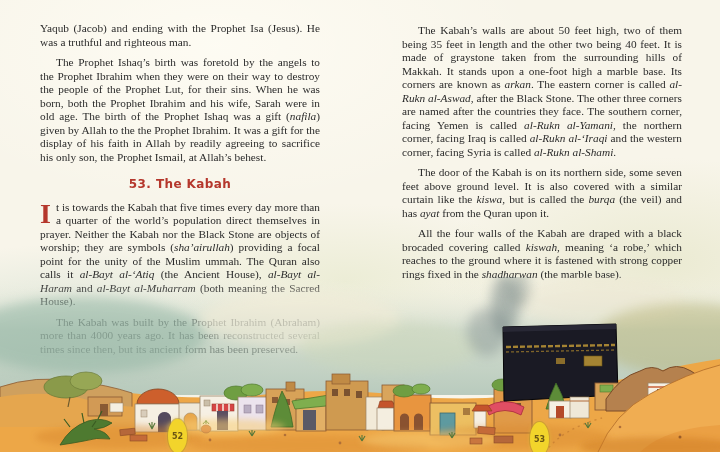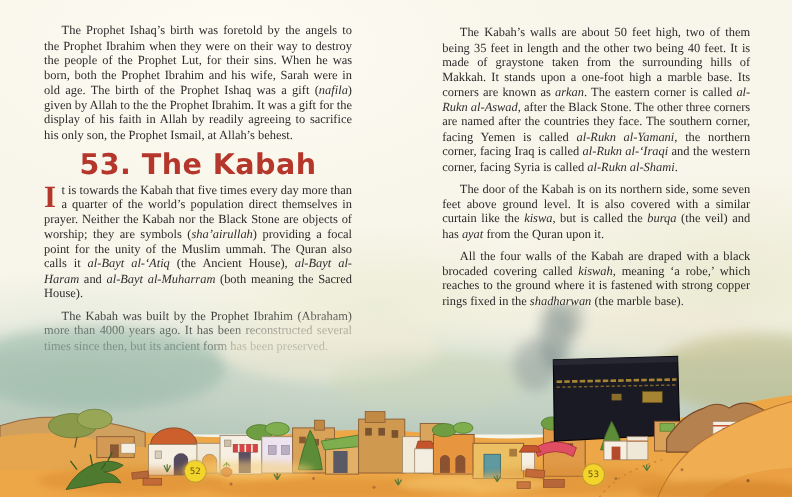--- a/index.html
+++ b/index.html
@@ -17,44 +17,45 @@
     position:absolute;width:280px;color:var(--body-text,#2b2b2b);
     font-size:11.3px;line-height:13.5px;text-align:justify;
   }
   #left-text{left:40px;top:22px;}
   #right-text{left:402px;top:24px;}
   .para{margin:0 0 7px 0;}
   .para.indent{text-indent:16px;}
   .para i{}
   .chapter-heading{
     font-family:"DejaVu Sans", sans-serif;color:var(--heading-red,#b5372c);
-    font-size:26px;font-weight:bold;text-align:center;margin:14px 0 9px 0;
+    font-size:12px;font-weight:bold;text-align:center;margin:14px 0 9px 0;
     letter-spacing:0.4px;
   }
   .dropcap{
     float:left;color:var(--heading-red,#b5372c);
     font-size:28px;line-height:24px;padding:1px 5px 0 0;font-weight:bold;
   }
   .page-badge{
-    position:absolute;width:19px;height:19px;border-radius:50%;
+    position:absolute;width:19px;height:34px;border-radius:50%;
     background:var(--badge-yellow,#f2d42b);color:#6b5613;
-    font-family:"DejaVu Sans", sans-serif;font-size:8px;font-weight:normal;
+    font-family:"DejaVu Sans", sans-serif;font-size:8px;font-weight:bold;
     display:flex;align-items:center;justify-content:center;
     box-shadow:0 0 0 1px rgba(175,140,40,0.45), 0 0 4px rgba(220,190,60,0.8);
     z-index:5;
   }
   #badge-left{left:168px;top:419px;}
   #badge-right{left:530px;top:422px;}
   #illustration{position:absolute;left:0;bottom:0;z-index:1;}
 </style>
 </head>
 <body>
 
 <div id="left-text" class="page-text">
   <div>
+      <p class="para"><span>Yaqub (Jacob) and ending with the Prophet Isa (Jesus). He was a truthful and righteous man.</span></p>
       <p class="para indent"><span>The Prophet Ishaq’s birth was foretold by the angels to the Prophet Ibrahim when they were on their way to destroy the people of the Prophet Lut, for their sins. When he was born, both the Prophet Ibrahim and his wife, Sarah were in old age. The birth of the Prophet Ishaq was a gift (</span><i>nafila</i><span>) given by Allah to the the Prophet Ibrahim. It was a gift for the display of his faith in Allah by readily agreeing to sacrifice his only son, the Prophet Ismail, at Allah’s behest.</span></p>
     </div>
   <h2 class="chapter-heading">53. The Kabah</h2>
   <div>
       <p class="para"><span class="dropcap">I</span><span>t is towards the Kabah that five times every day more than a quarter of the world’s population direct themselves in prayer. Neither the Kabah nor the Black Stone are objects of worship; they are symbols (</span><i>sha’airullah</i><span>) providing a focal point for the unity of the Muslim ummah. The Quran also calls it </span><i>al-Bayt al-‘Atiq</i><span> (the Ancient House), </span><i>al-Bayt al-Haram</i><span> and </span><i>al-Bayt al-Muharram</i><span> (both meaning the Sacred House).</span></p>
       <p class="para indent"><span>The Kabah was built by the Prophet Ibrahim (Abraham) more than 4000 years ago. It has been reconstructed several times since then, but its ancient form has been preserved.</span></p>
     </div>
 </div>
 
 <div id="right-text" class="page-text">

